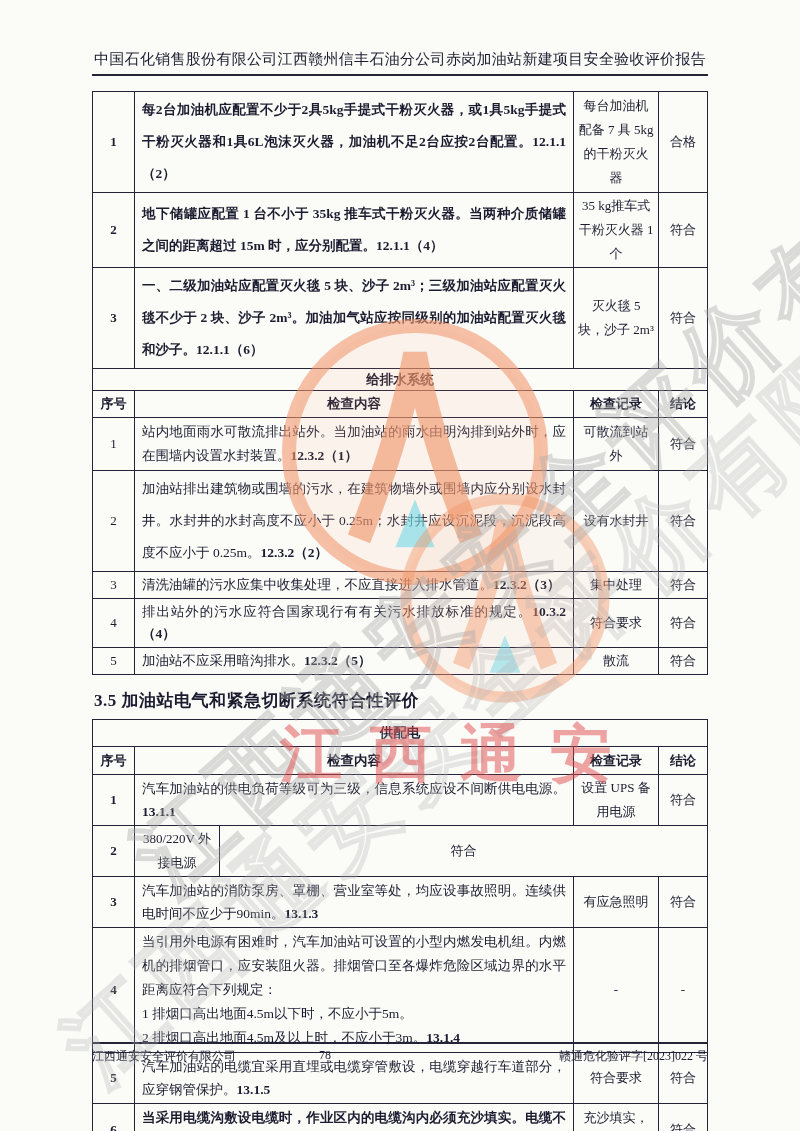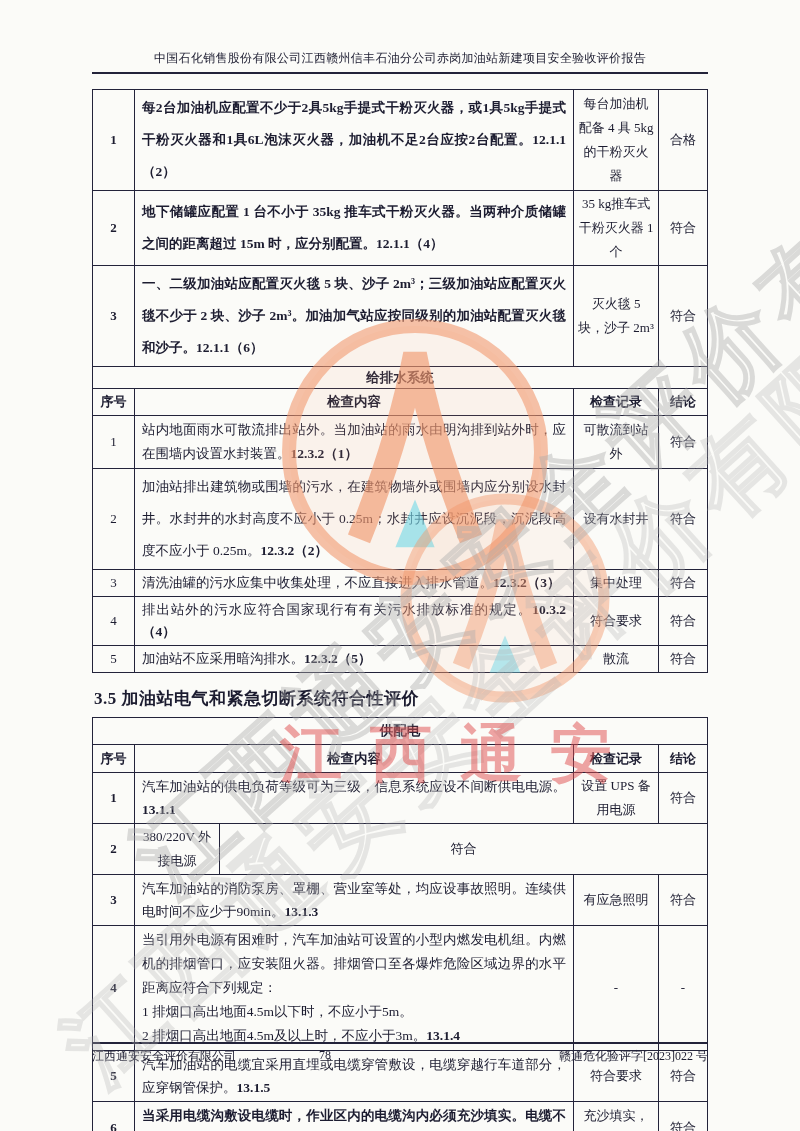--- a/index.html
+++ b/index.html
@@ -3,21 +3,21 @@
 <meta charset="utf-8">
 <style>
   html,body { margin:0; padding:0; background:#e8e8e6; }
   .page {
     position:relative; width:800px; height:1131px; margin:0 auto;
     background:#fbfbf8; overflow:hidden;
     font-family:"Liberation Serif","DejaVu Serif",serif;
     color:#1c1c30;
   }
   
-  .report-header { padding-top:50px; text-align:center; font-size:12px; letter-spacing:0.3px; }
+  .report-header { padding-top:50px; text-align:center; font-size:15px; letter-spacing:0.3px; }
   .header-rule { margin:5px 0 0 92px; width:616px; border-top:2.2px solid #23233a; }
   .footer { position:absolute; left:92px; top:1042px; width:616px; border-top:2px solid #23233a; }
   .footer-row { display:flex; margin-top:4px; font-size:12px; }
   .footer-row .fl { flex:1.4; text-align:left; }
   .footer-row .fc { flex:1; }
   .footer-row .fr { flex:1.4; text-align:right; }
   
   .tbl { margin:15px 0 0 92px; width:616px; border:1.4px solid #23233a; box-sizing:border-box;
          font-size:13.5px; background:transparent; position:relative; z-index:1; }
   .tbl2 { margin-top:7px; }
@@ -58,21 +58,21 @@
   <div class="report-header">中国石化销售股份有限公司江西赣州信丰石油分公司赤岗加油站新建项目安全验收评价报告</div>
   <div class="header-rule"></div>
 
   <div class="tbl">
 
     <div class="tr bold-row" style="min-height:74px">
       <div class="td c-no">1</div>
       <div class="td c-ct">
           <div class="cell-text"><span>每2台加油机应配置不少于2具5kg手提式干粉灭火器，或1具5kg手提式干粉灭火器和1具6L泡沫灭火器，加油机不足2台应按2台配置。</span><span class="ref">12.1.1（2）</span></div>
         </div>
-      <div class="td c-rc">每台加油机配备 4 具 5kg 的干粉灭火器</div>
+      <div class="td c-rc">每台加油机配备 7 具 5kg 的干粉灭火器</div>
       <div class="td c-cl">合格</div>
     </div>
     <div class="tr bold-row" style="min-height:66px">
       <div class="td c-no">2</div>
       <div class="td c-ct">
           <div class="cell-text"><span>地下储罐应配置 1 台不小于 35kg 推车式干粉灭火器。当两种介质储罐之间的距离超过 15m 时，应分别配置。</span><span class="ref">12.1.1（4）</span></div>
         </div>
       <div class="td c-rc">35 kg推车式干粉灭火器 1 个</div>
       <div class="td c-cl">符合</div>
     </div>

